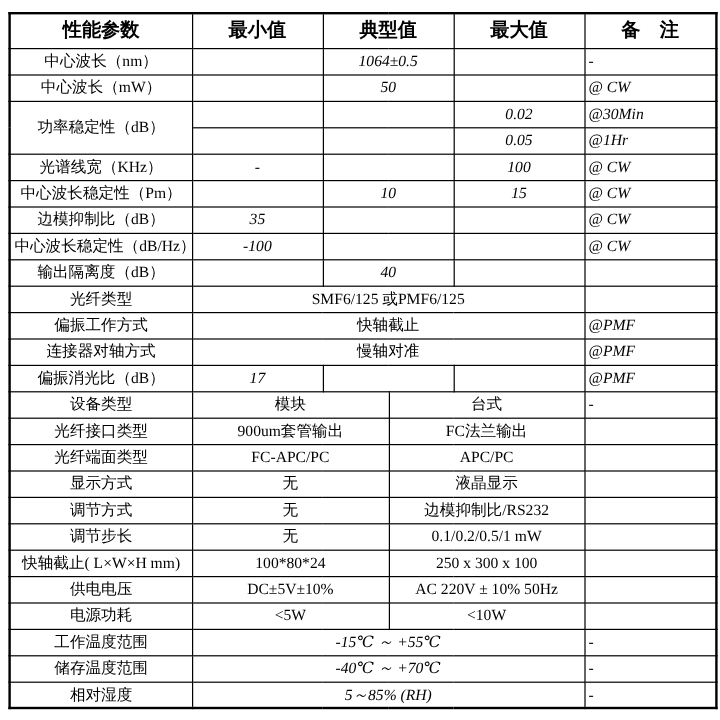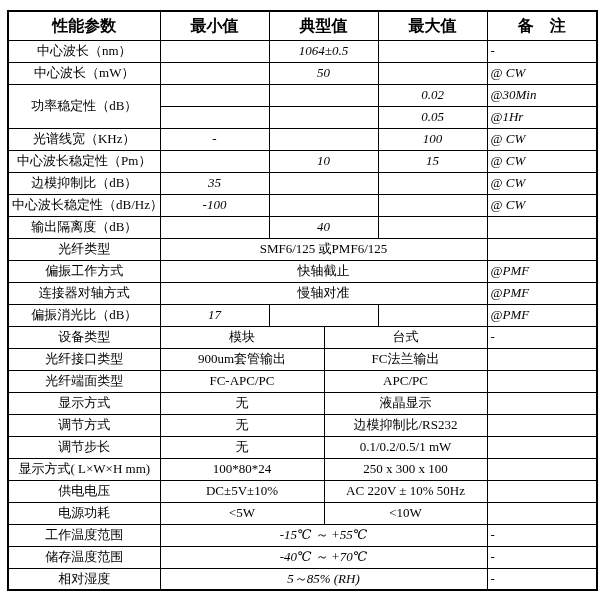--- a/index.html
+++ b/index.html
@@ -189,21 +189,21 @@
           <td colspan="2" class="val">边模抑制比/RS232</td>
           <td colspan="1" class="rmk"></td>
         </tr>
         <tr>
           <td class="lbl">调节步长</td>
           <td colspan="2" class="val">无</td>
           <td colspan="2" class="val">0.1/0.2/0.5/1 mW</td>
           <td colspan="1" class="rmk"></td>
         </tr>
         <tr>
-          <td class="lbl">显示方式( L×W×H mm)</td>
+          <td class="lbl">快轴截止( L×W×H mm)</td>
           <td colspan="2" class="val">100*80*24</td>
           <td colspan="2" class="val">250 x 300 x 100</td>
           <td colspan="1" class="rmk"></td>
         </tr>
         <tr>
           <td class="lbl">供电电压</td>
           <td colspan="2" class="val">DC±5V±10%</td>
           <td colspan="2" class="val">AC 220V ± 10% 50Hz</td>
           <td colspan="1" class="rmk"></td>
         </tr>

